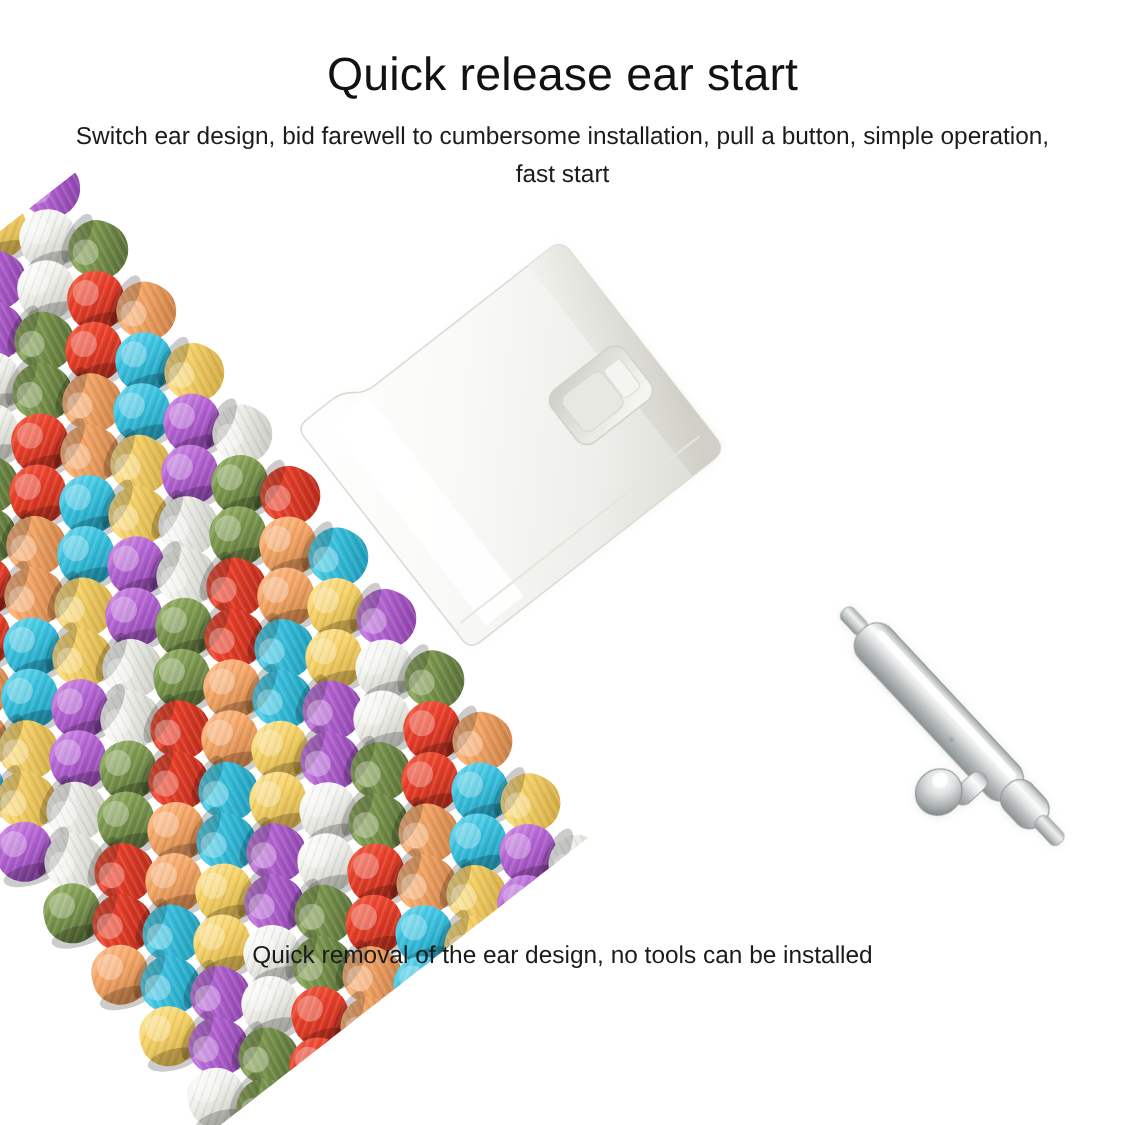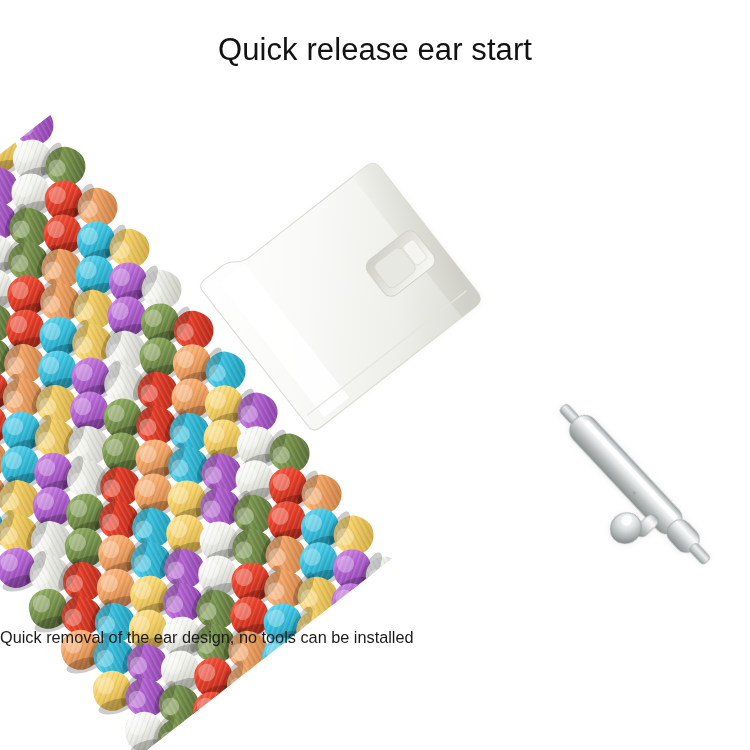--- a/index.html
+++ b/index.html
@@ -44,21 +44,21 @@
     line-height: 25px;
     text-align: center;
   }
 
   
   .caption {
     position: absolute;
     left: 0;
     top: 626px;
     width: 750px;
-    text-align: left;
+    text-align: center;
     font-size: 16.3px;
     color: #1b1b1b;
     line-height: 22px;
   }
 
   
   .photo {
     position: absolute;
     left: 0; top: 150px;
     width: 750px; height: 470px;
@@ -102,20 +102,21 @@
   }
   .springbar svg { display: block; overflow: visible; }
 </style>
 </head>
 <body>
 
 <div id="page">
 
   <div class="header">
     <div class="title">Quick release ear start</div>
+    <div class="subtitle">Switch ear design, bid farewell to cumbersome installation, pull a button, simple operation, fast start</div>
   </div>
 
   <div class="photo">
 
     <div class="band-wrap">
       <div class="band">
         <svg width="700" height="470" viewBox="0 0 700 470" xmlns="http://www.w3.org/2000/svg">
           <defs>
 
             <linearGradient id="gRed" x1="0" y1="0" x2="0.35" y2="1">

